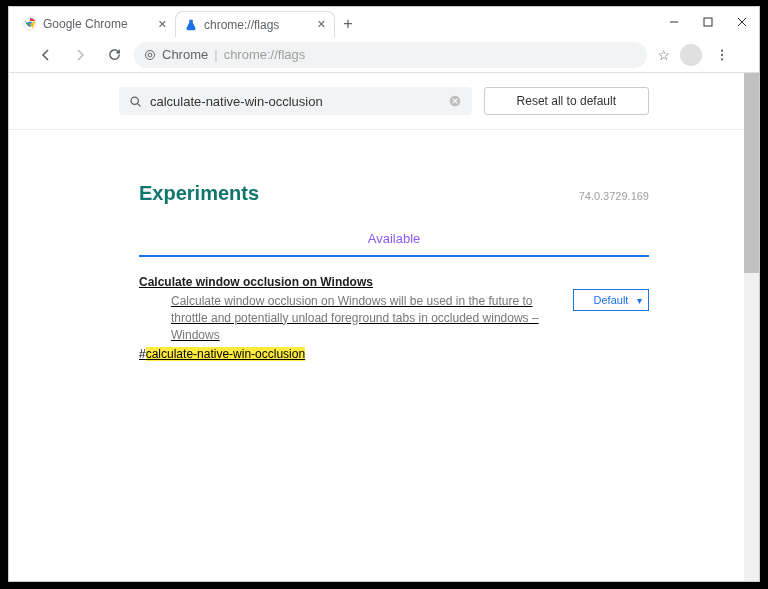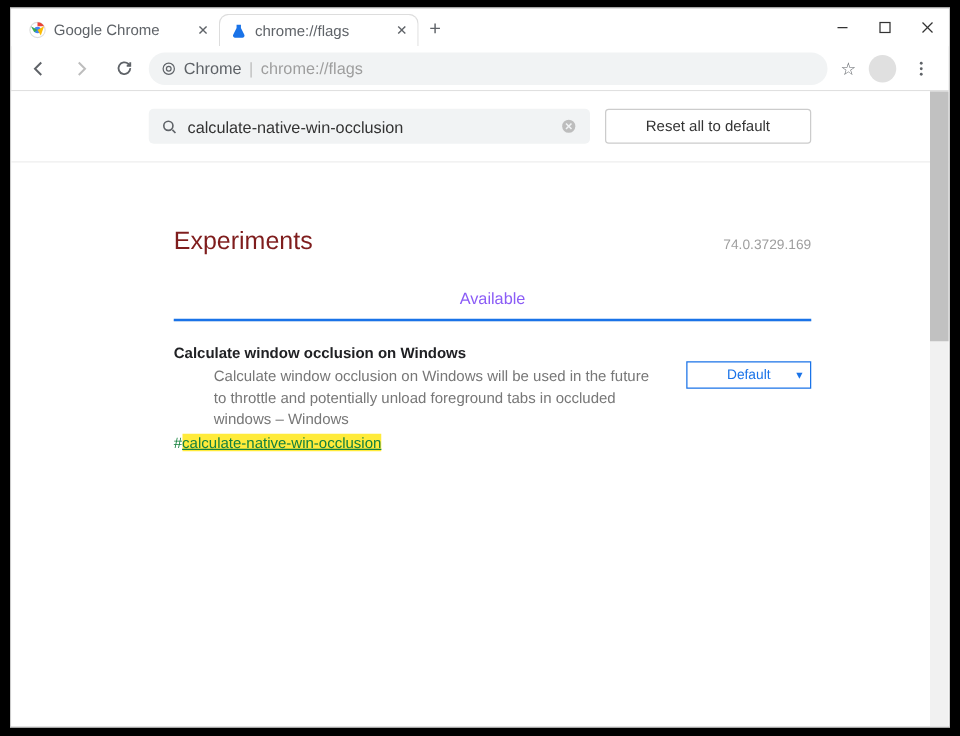--- a/index.html
+++ b/index.html
@@ -14,21 +14,21 @@
   
   .tabstrip { position: absolute; top: 0; left: 0; height: 30px; display: flex; align-items: flex-end; padding-left: 6px; }
   .tab { height: 26px; min-width: 160px; background: #f1f3f4; border-radius: 8px 8px 0 0; display: flex; align-items: center; padding: 0 8px; font-size: 12px; color: #5f6368; margin-right: 0; position: relative; }
   .tab.active { background: #fff; border: 1px solid #ddd; border-bottom: none; z-index: 2; }
   .tab:not(.active) { background: transparent; }
   .tab .favicon { width: 14px; height: 14px; margin-right: 6px; }
   .tab .closex { margin-left: auto; color: #5f6368; font-size: 11px; }
   .newtab { width: 26px; height: 26px; display: flex; align-items: center; justify-content: center; color: #5f6368; font-size: 16px; }
 
   
-  .omnibar { height: 36px; display: flex; align-items: center; padding: 0 8px; border-bottom: 1px solid #e0e0e0; gap: 6px; }
+  .omnibar { height: 36px; display: flex; align-items: center; padding: 0 23px; border-bottom: 1px solid #e0e0e0; gap: 6px; }
   .navbtn { width: 28px; height: 28px; display: flex; align-items: center; justify-content: center; color: #5f6368; border-radius: 50%; }
   .navbtn.disabled { color: #bdbdbd; }
   .omnibox { flex: 1; height: 26px; background: #f1f3f4; border-radius: 13px; display: flex; align-items: center; padding: 0 10px; font-size: 13px; color: #5f6368; gap: 6px; }
   .omni-chrome { color: #5f6368; }
   .omni-sep { color: #bdbdbd; }
   .omni-path { color: #9e9e9e; }
   .star { color: #5f6368; font-size: 14px; margin: 0 4px; }
   .avatar { width: 22px; height: 22px; border-radius: 50%; background: #e0e0e0; }
 
   
@@ -38,35 +38,35 @@
 
   .content { flex: 1; padding: 0; overflow: hidden; }
   .searchrow { display: flex; align-items: center; padding: 14px 110px 14px 110px; gap: 12px; border-bottom: 1px solid #eee; }
   .searchbox { flex: 1; height: 28px; background: #f1f3f4; border-radius: 4px; display: flex; align-items: center; padding: 0 10px; font-size: 13px; color: #333; gap: 8px; }
   .searchbox .sicon { color: #5f6368; font-size: 13px; }
   .searchbox .clearicon { margin-left: auto; color: #9e9e9e; font-size: 13px; }
   .resetbtn { height: 28px; padding: 0 32px; border: 1px solid #ccc; background: #fff; border-radius: 3px; font-size: 12px; color: #333; display: flex; align-items: center; }
 
   .experiments { padding: 24px 110px 0 130px; position: relative; }
   .exp-header { display: flex; justify-content: space-between; align-items: baseline; margin-bottom: 16px; }
-  .exp-title { font-size: 20px; color: #7f1d1d; font-weight: 400; }
+  .exp-title { font-size: 20px; color: #0f766e; font-weight: 700; }
   .exp-version { font-size: 11px; color: #9e9e9e; margin-top: 36px; }
 
   .tabs { display: flex; border-bottom: 1px solid #e0e0e0; }
   .tabs .t { flex: 1; text-align: center; padding: 10px 0; font-size: 13px; color: #5f6368; position: relative; }
   .tabs .t.active { color: #8b5cf6; }
   .tabs .t.active::after { content: ""; position: absolute; left: 0; right: 0; bottom: -1px; height: 2px; background: #1a73e8; }
 
   .flag { display: flex; padding: 18px 0 0 0; gap: 18px; align-items: flex-start; }
-  .flag-text { flex: 1; }
+  .flag-text { flex: 1; text-decoration: underline; }
   .flag-title { font-size: 12px; font-weight: 700; color: #202124; margin-bottom: 4px; }
   .flag-desc { font-size: 12px; color: #777; line-height: 1.4; margin-bottom: 4px; margin-left: 32px; }
-  .flag-anchor { font-size: 12px; color: #15803d; }
+  .flag-anchor { font-size: 12px; color: #000000; }
   .flag-anchor .hl { background: #ffeb3b; text-decoration: underline; }
-  .flag-select { width: 100px; height: 22px; border: 1px solid #1a73e8; color: #1a73e8; font-size: 11px; display: flex; align-items: center; justify-content: center; position: relative; margin-top: 14px; }
+  .flag-select { width: 76px; height: 22px; border: 1px solid #1a73e8; color: #1a73e8; font-size: 11px; display: flex; align-items: center; justify-content: center; position: relative; margin-top: 14px; }
   .flag-select::after { content: "▾"; position: absolute; right: 6px; color: #1a73e8; font-size: 10px; }
 
   svg { display: block; }
 </style>
 </head>
 <body>
 
 <div class="window">
 
   <div class="titlebar">

